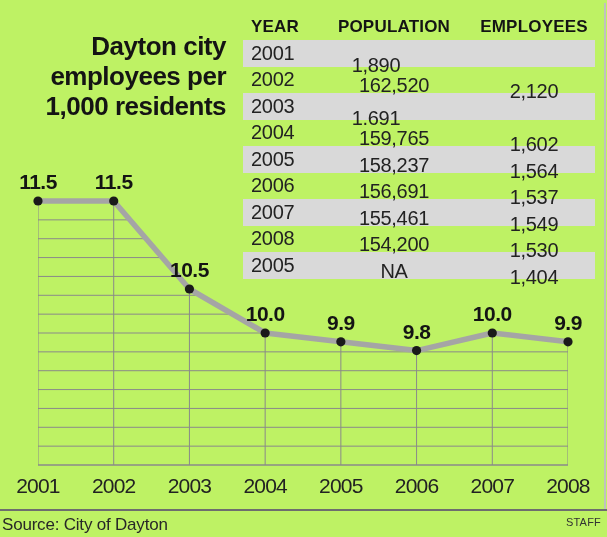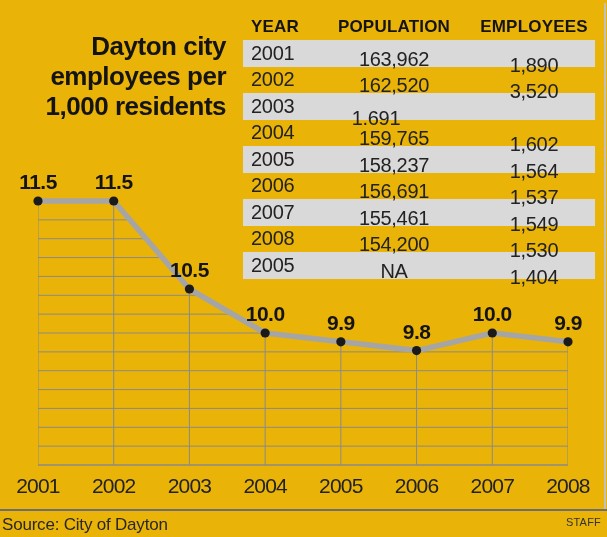--- a/index.html
+++ b/index.html
@@ -1,19 +1,19 @@
 <!DOCTYPE html>
 <html><head>
 <meta charset="utf-8">
 <style>
   html, body { margin: 0; padding: 0; background: #fff; }
   .canvas {
     position: relative;
     width: 607px; height: 537px;
-    background: #eab308;
+    background: #bef264;
     font-family: "Liberation Sans", sans-serif;
     overflow: hidden;
     color: #1a1a1a;
   }
   
   .chart-title {
     position: absolute; left: 0; top: 31px; width: 226px;
     text-align: right;
     font-weight: bold; font-size: 26px; line-height: 30px;
     letter-spacing: -0.5px; color: #141414;
@@ -67,27 +67,26 @@
   </div>
 
   <div class="data-table">
     <div class="thead">
       <div class="c-year">YEAR</div>
       <div class="c-pop">POPULATION</div>
       <div class="c-emp">EMPLOYEES</div>
     </div>
     <div class="trow banded">
       <div class="c-year">2001</div>
-      <div class="c-pop">163,962</div>
       <div class="c-emp">1,890</div>
     </div>
     <div class="trow">
       <div class="c-year">2002</div>
       <div class="c-pop">162,520</div>
-      <div class="c-emp">3,520</div>
+      <div class="c-emp">2,120</div>
     </div>
     <div class="trow banded">
       <div class="c-year">2003</div>
       <div class="c-emp">1.691</div>
     </div>
     <div class="trow">
       <div class="c-year">2004</div>
       <div class="c-pop">159,765</div>
       <div class="c-emp">1,602</div>
     </div>

